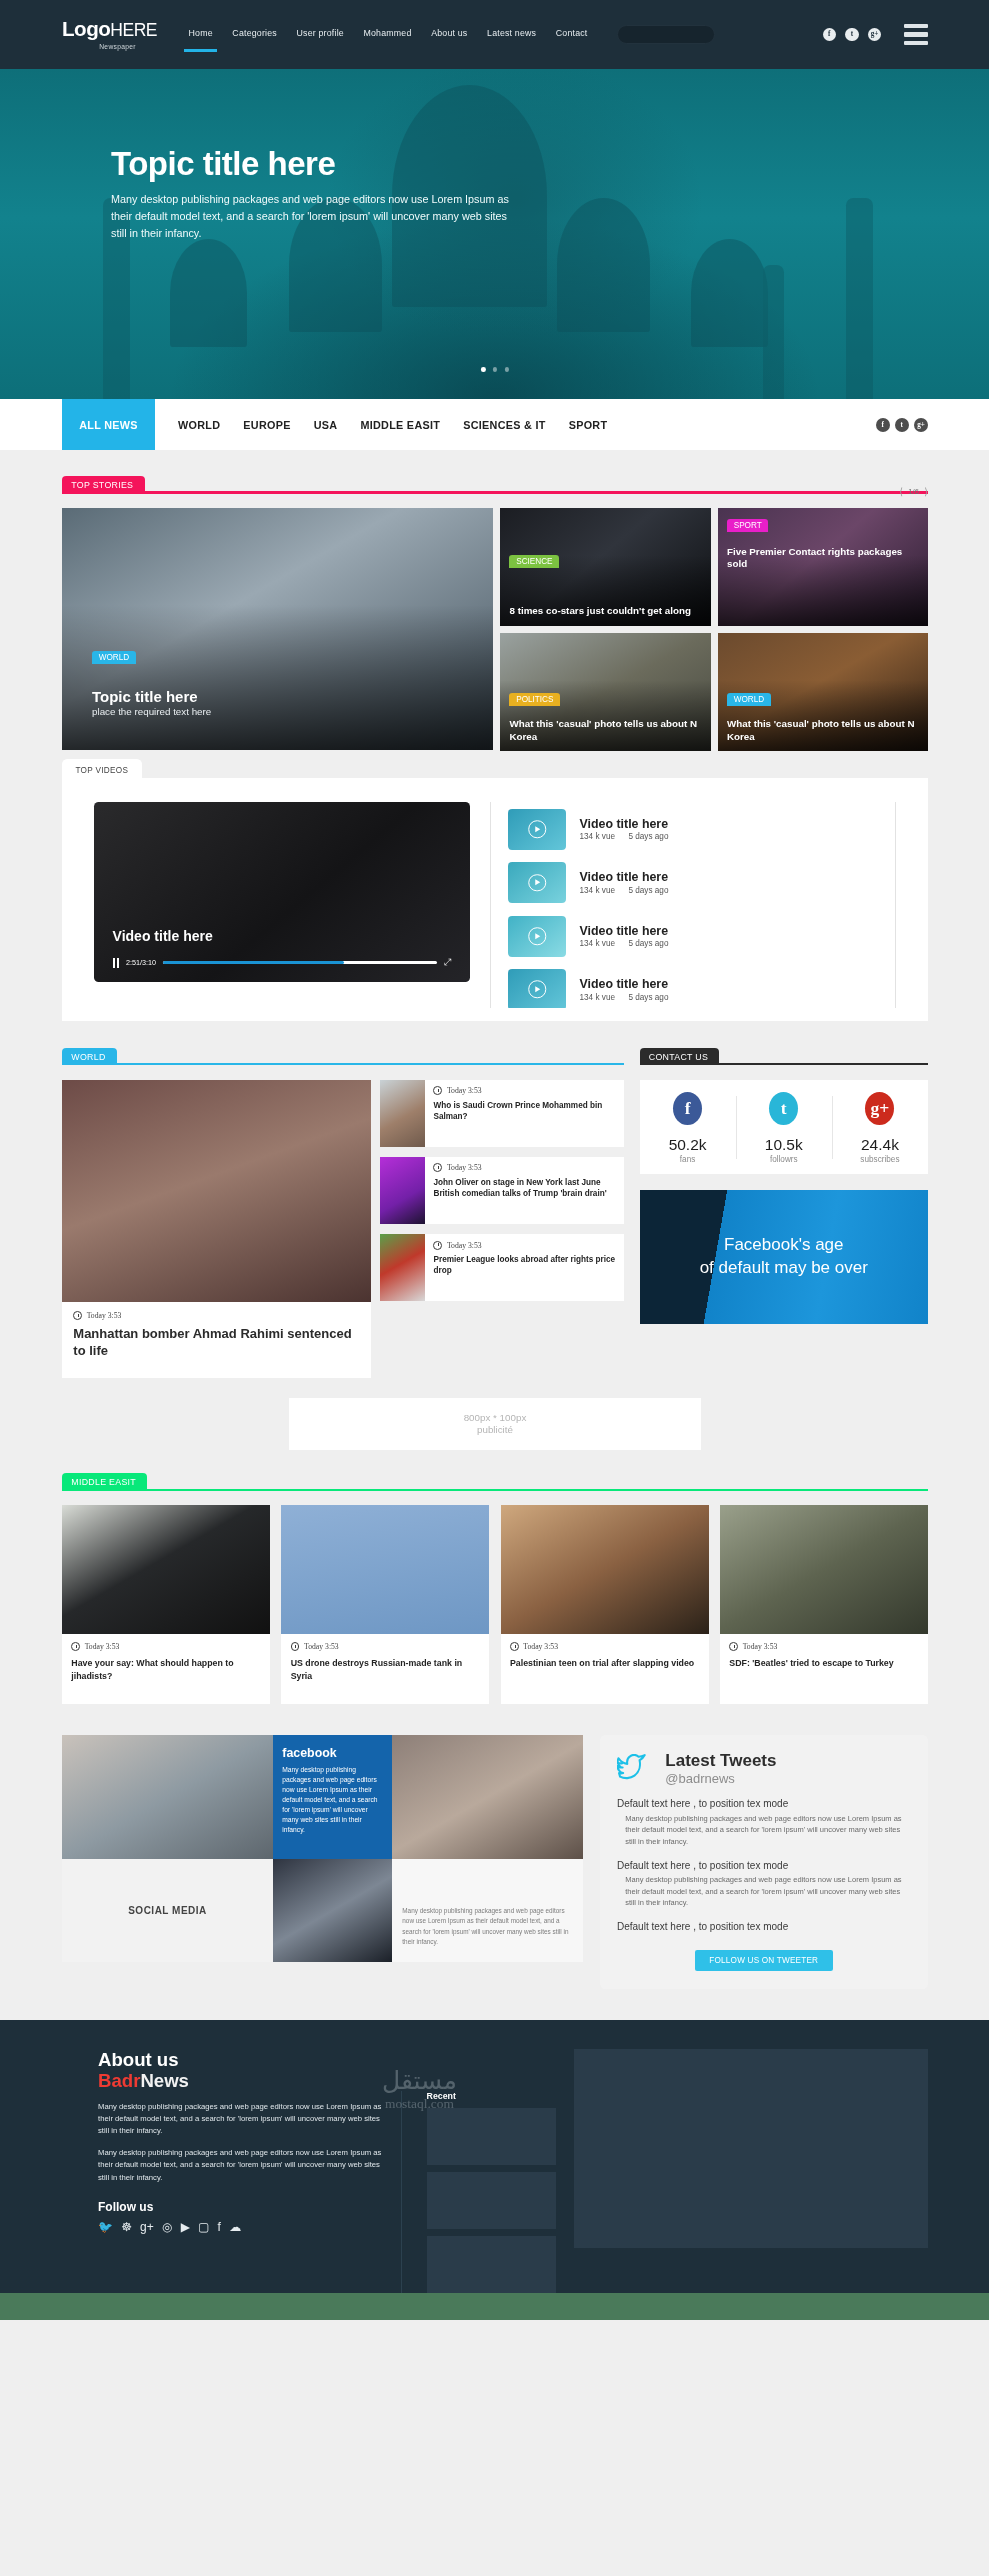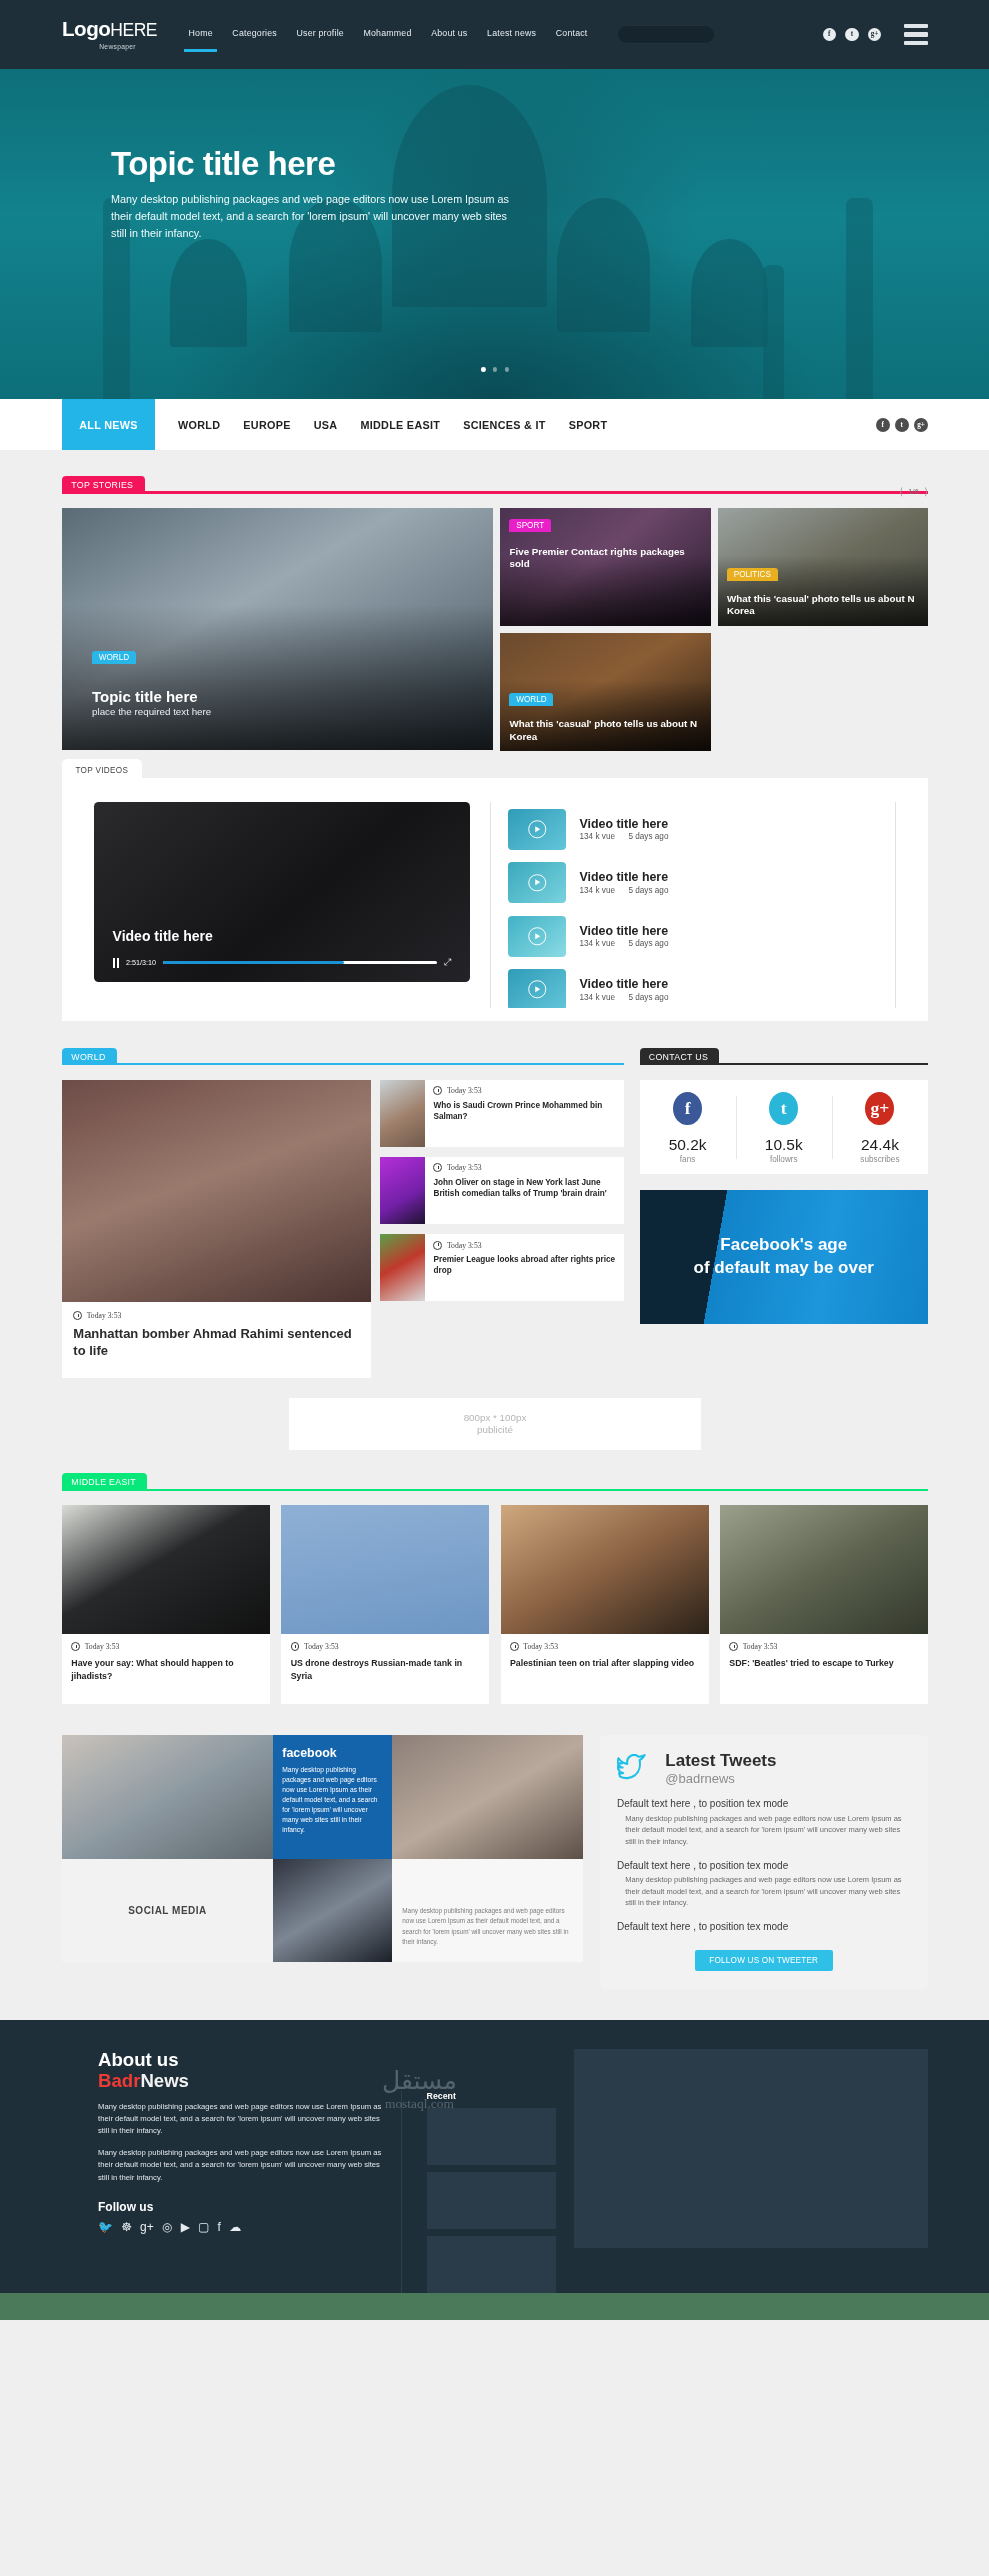--- a/index.html
+++ b/index.html
@@ -167,21 +167,21 @@
   .contact-col { flex:1; }
   .stats { background:#fff; display:flex; padding:12.4px 0 10.3px 0; }
   .stat { flex:1; text-align:center; position:relative; }
   .stat + .stat::before { content:""; position:absolute; left:0; top:4.1px; bottom:4.1px; width:0.5px; background:#e6e6e6; }
   .stat .ic { width:29px; height:33px; border-radius:50%; margin:0 auto 10.3px auto; color:#fff; display:flex; align-items:center; justify-content:center; font-size:17.5px; font-weight:700; font-family:"Liberation Serif", serif; }
   .stat .num { font-size:15.5px; color:#1d1d1d; font-family:"Liberation Sans Narrow","Liberation Sans",sans-serif; }
   .stat .lbl { font-size:8.2px; color:#8b8b8b; margin-top:1px; font-family:"Liberation Sans Narrow","Liberation Sans",sans-serif; }
   .fbbanner { margin-top:16.5px; height:134px; position:relative; overflow:hidden;
      background:linear-gradient(100deg, #0c2537 0%, #0c2537 28%, #1183c9 28%, #1d96db 64%, #1183c9 100%); }
   .fbbanner h2 { position:absolute; inset:0; display:flex; flex-direction:column; align-items:center; justify-content:center;
-     color:#fff; font-size:17px; font-weight:700; text-align:center; line-height:1.35; font-family:"Liberation Sans Narrow","Liberation Sans",sans-serif; }
+     color:#fff; font-size:17px; font-weight:400; text-align:center; line-height:1.35; font-family:"Liberation Sans Narrow","Liberation Sans",sans-serif; }
 
   
   .ad { width:412px; height:52px; background:#fff; margin:20.6px auto 0 auto; display:flex; flex-direction:column;
         align-items:center; justify-content:center; color:#b5b5b5; font-size:9.8px; line-height:1.25;
         font-family:"Liberation Sans Narrow","Liberation Sans",sans-serif; }
 
   
   .me { margin-top:23px; }
   .me-grid { display:flex; gap:11.3px; }
   .me-card { flex:1; background:#fff; }
@@ -315,20 +315,28 @@
       <div class="ts-main">
         <div class="ph"></div>
         <div class="card-shade"></div>
         <div class="overlay">
           <span class="badge" style="background:#29b6e8">WORLD</span>
           <h3>Topic title here</h3>
           <p>place the required text here</p>
         </div>
       </div>
       <div class="ts-right">
+        <div class="ts-card b1">
+          <div class="ph" style="background:linear-gradient(140deg,#1b1d22,#30343c 45%,#0d0f12)"></div>
+          <div class="card-shade"></div>
+          <div class="badge-wrap"><span class="badge" style="background:#7cc241">SCIENCE</span></div>
+          <div class="overlay">
+              <h4>8 times co-stars just couldn't get along</h4>
+            </div>
+        </div>
         <div class="ts-card b2">
           <div class="ph" style="background:linear-gradient(140deg,#4a3350,#6b4668 45%,#2b1c30)"></div>
           <div class="card-shade"></div>
           <div class="badge-wrap"><span class="badge" style="background:#e91fc9">SPORT</span></div>
           <div class="overlay" style="bottom:auto; top:34px;">
               <h4>Five Premier Contact rights packages sold</h4>
             </div>
         </div>
         <div class="ts-card b3">
           <div class="ph" style="background:linear-gradient(150deg,#9aa2a0,#6b6b5c 50%,#46483f)"></div>

